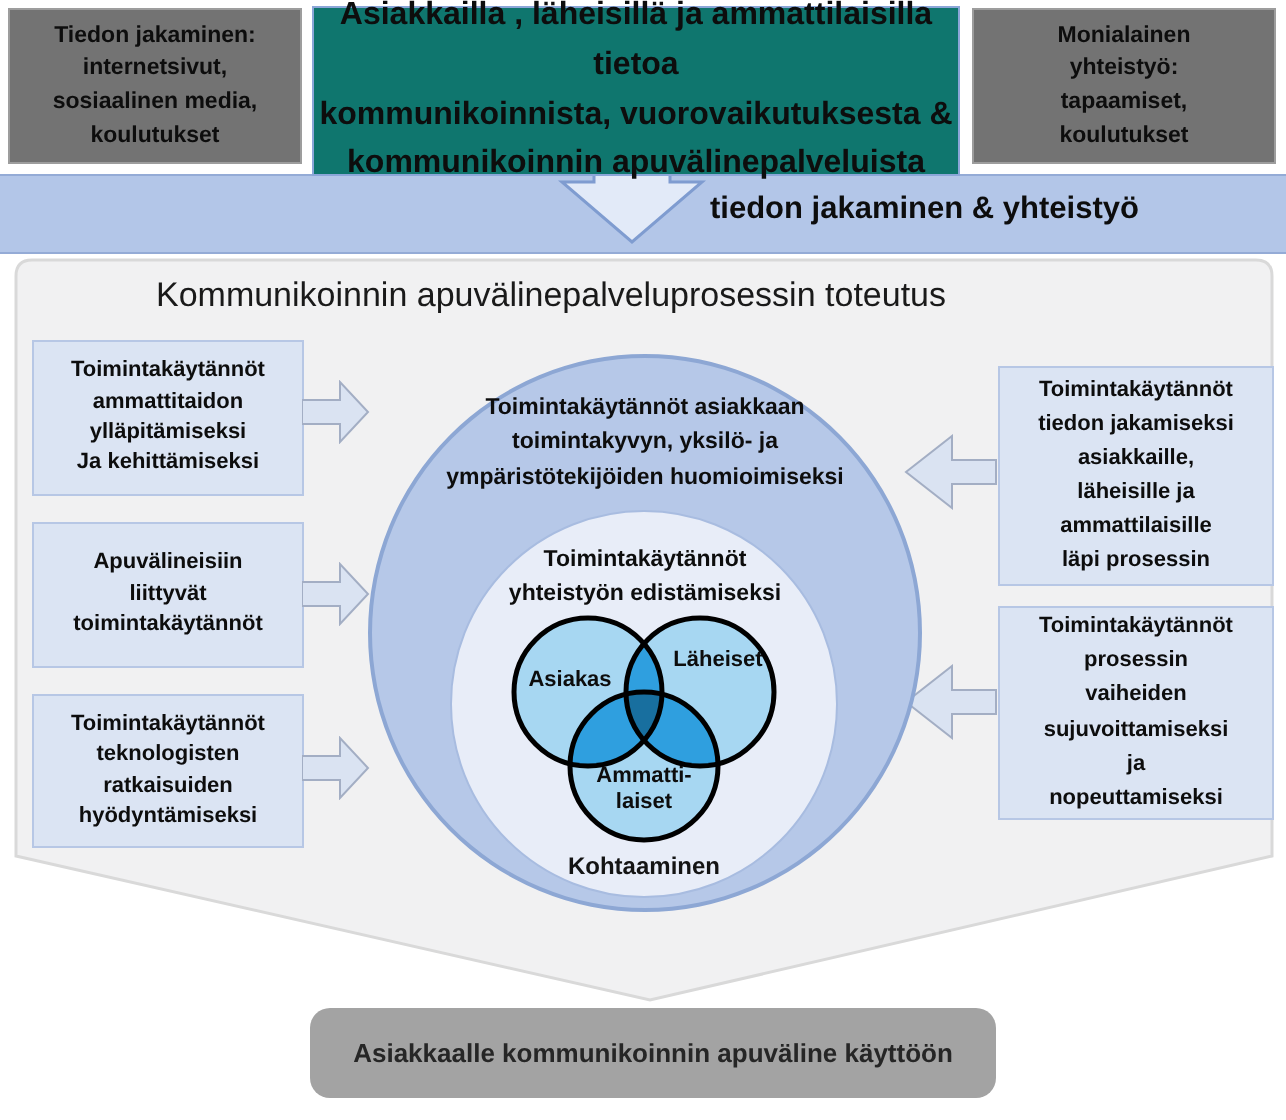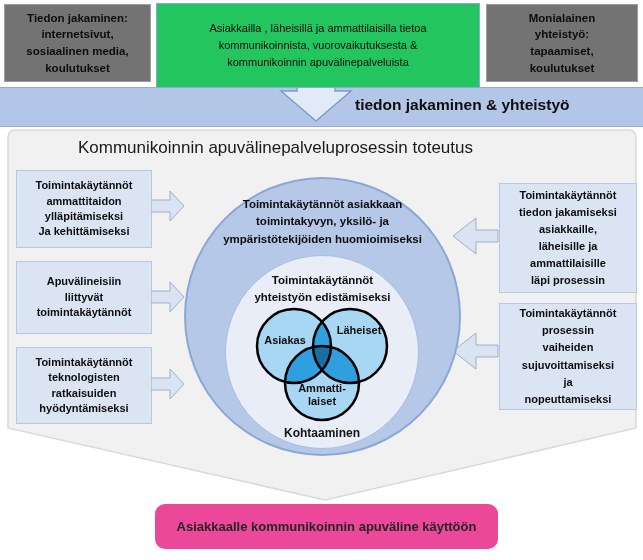--- a/index.html
+++ b/index.html
@@ -10,22 +10,22 @@
   .abs{position:absolute;}
   .pre{white-space:pre-line;}
   .center-flex{display:flex;align-items:center;justify-content:center;text-align:center;}
 
   
   .graybox{
     background:#737373;border:1.5px solid #9d9d9d;
     font-size:11.5px;font-weight:600;line-height:1.45;color:#0d0d0d;
   }
   .bluebox-top{
-    background:#22c55e;border:1.5px solid #8ba6d8;
-    font-size:11px;font-weight:400;line-height:1.55;color:#0d0d0d;
+    background:#0f766e;border:1.5px solid #8ba6d8;
+    font-size:16px;font-weight:700;line-height:1.55;color:#0d0d0d;
   }
   
   .band{
     left:0;top:87px;width:643px;height:40px;background:#b3c6e8;
     border-top:1px solid #94abd6;border-bottom:1px solid #94abd6;box-sizing:border-box;
   }
   .band-label{font-size:15.5px;font-weight:600;color:#0d0d0d;}
 
   
   .proc-title{
@@ -45,21 +45,21 @@
   .inner-circle{
     left:225px;top:255px;width:194px;height:194px;border-radius:50%;
     background:#e8edf8;border:1.5px solid #a8bce0;box-sizing:border-box;
   }
   .circle-text{font-size:11.5px;font-weight:600;color:#0d0d0d;line-height:1.5;text-align:center;}
   .venn-label{font-size:11px;font-weight:600;color:#0d0d0d;text-align:center;line-height:1.15;}
   .venn-caption{font-size:12px;font-weight:600;color:#141414;text-align:center;}
 
   .footer-box{
     left:155px;top:504px;width:343px;height:45px;border-radius:10px;
-    background:#ec4899;font-size:13px;font-weight:600;color:#262626;
+    background:#a3a3a3;font-size:13px;font-weight:600;color:#262626;
   }
 </style>
 </head>
 <body>
 
 <div class="stage">
 
   <svg class="abs" style="left:0;top:0;" width="643" height="560">
     <path d="M 16 130 L 628 130 Q 636 130 636 138 L 636 428 L 325 500 L 8 428 L 8 138 Q 8 130 16 130 Z" fill="#f1f1f2" stroke="#d9d9d9" stroke-width="1.5"></path>
   </svg>

